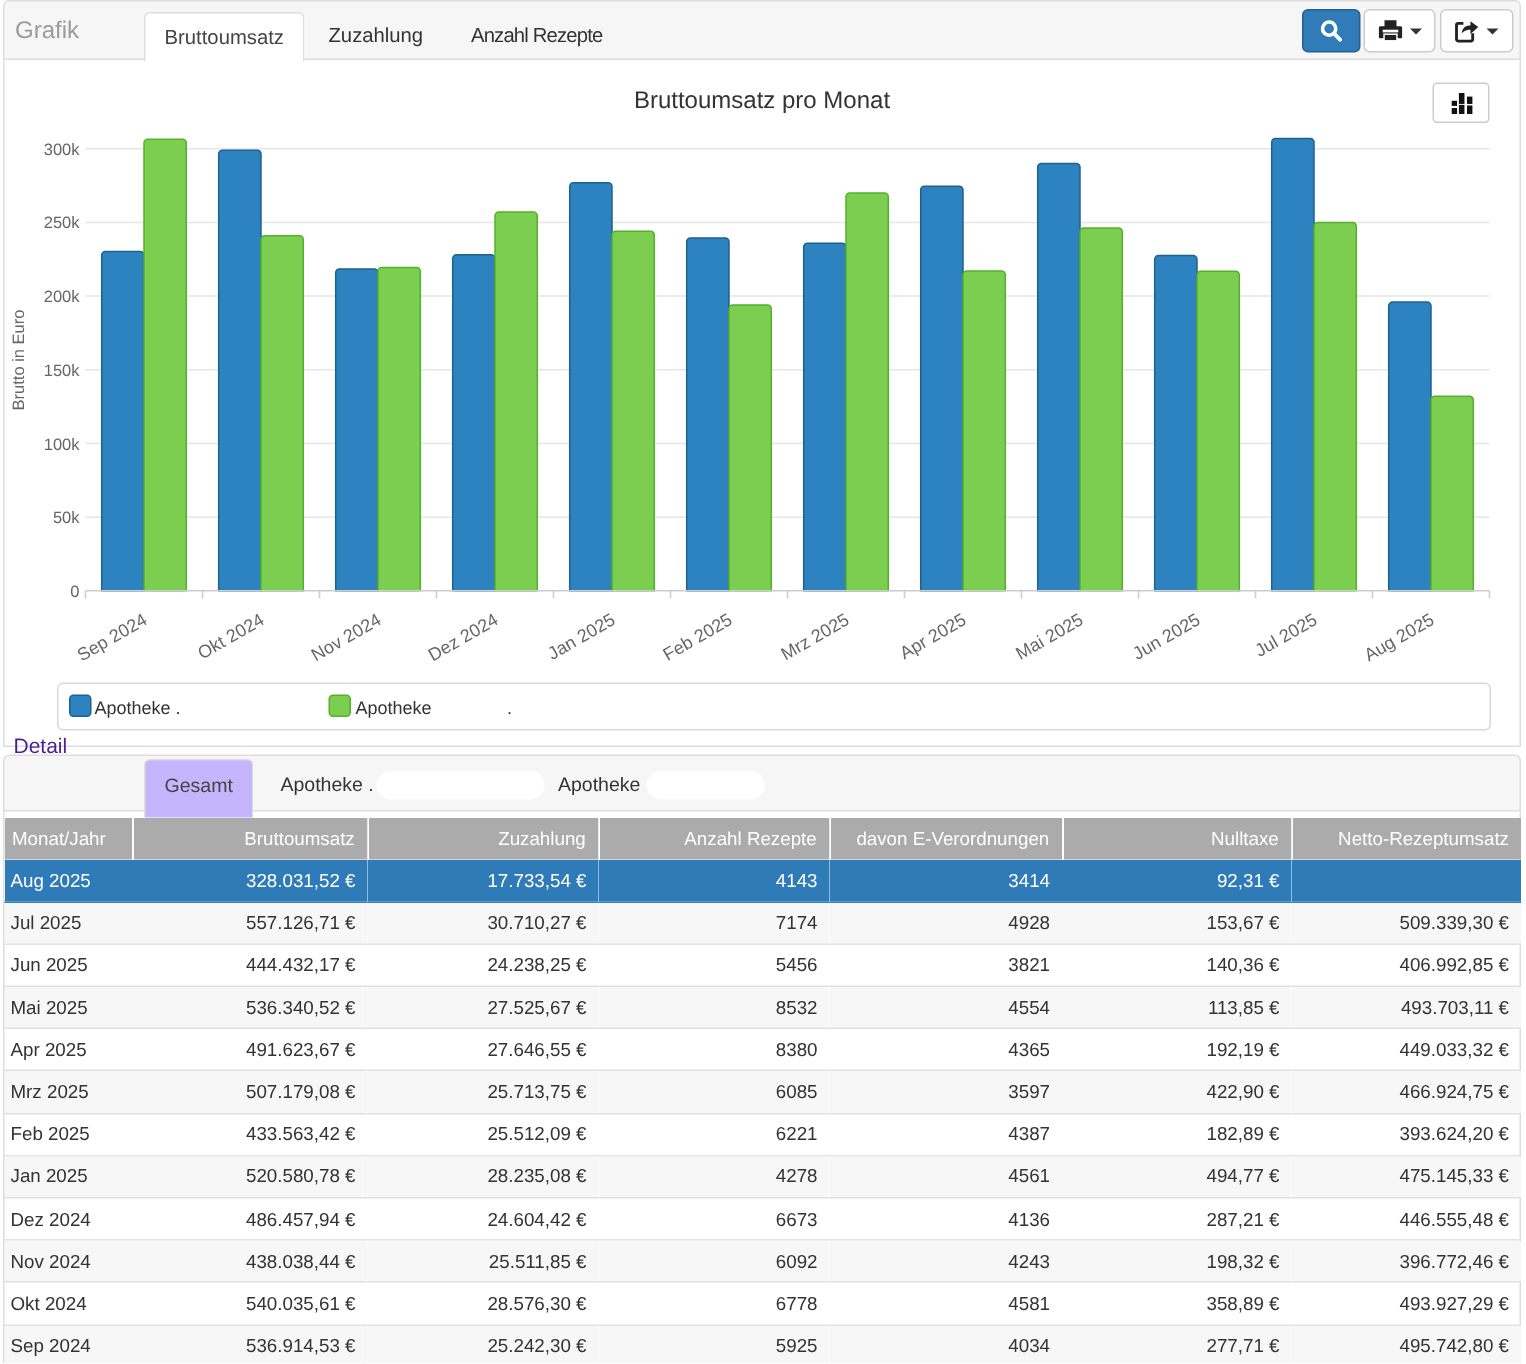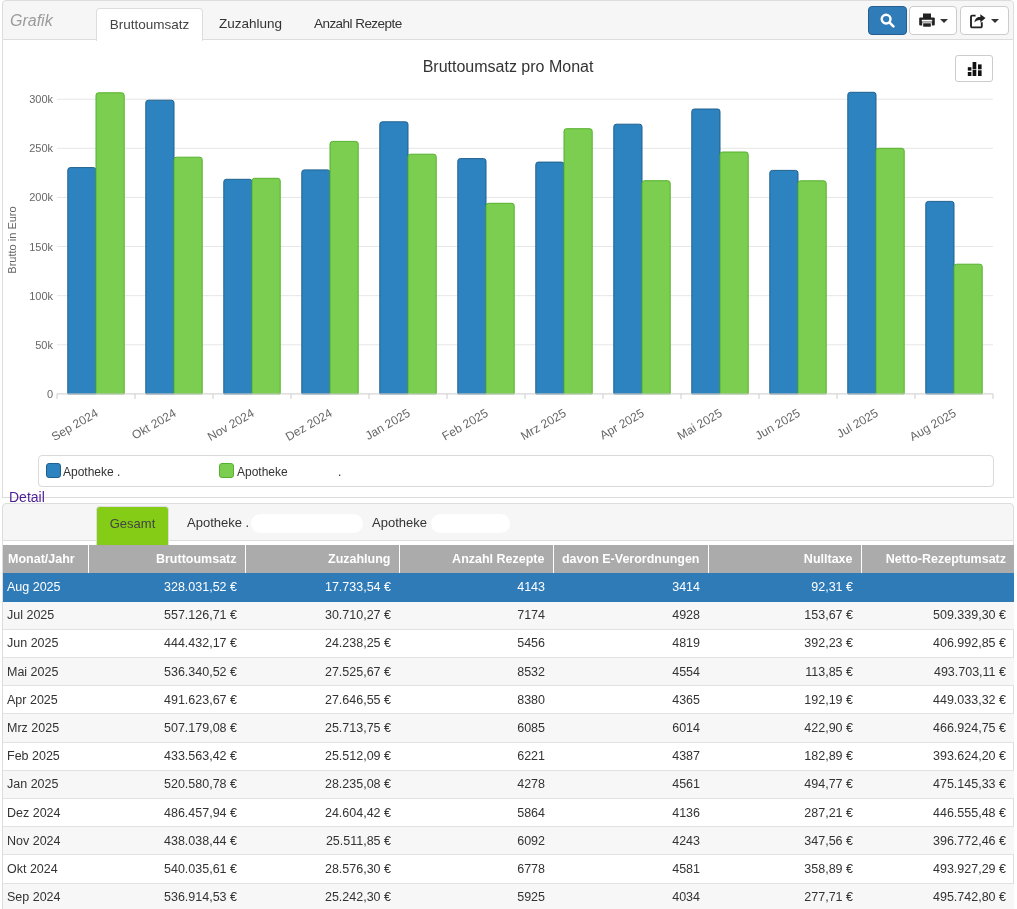--- a/index.html
+++ b/index.html
@@ -1,45 +1,45 @@
 <!DOCTYPE html>
 <html><head><meta charset="utf-8">
 <style>
 *{margin:0;padding:0;box-sizing:border-box}
 html,body{width:1017px;height:909px;background:#fff;font-family:"Liberation Sans",sans-serif;overflow:hidden;position:relative}
 .abs{position:absolute}
 
 #tabbar1{left:2px;top:0;width:1012px;height:40px;background:#f6f6f6;border:1px solid #ddd;border-radius:4px 4px 0 0}
 #chartarea{left:2px;top:40px;width:1012px;height:458px;background:#fff;border:1px solid #ddd;border-top:none;z-index:1}
-#grafik{left:10px;top:0;height:42px;line-height:42px;font-style:italic;font-size:16px;color:#9b9b9b;z-index:3}
+#grafik{left:10px;top:0;height:42px;line-height:42px;font-size:16px;color:#9b9b9b;z-index:3}
 .tab1a{left:96px;top:8px;width:107px;height:33px;background:#fff;border:1px solid #ddd;border-bottom:none;border-radius:4px 4px 0 0;z-index:4;text-align:center;line-height:31px;font-size:13.5px;color:#444}
 .tabi{top:8px;height:31px;line-height:31px;font-size:13.5px;color:#333;z-index:3}
 
 .btn{top:6px;height:29px;border-radius:4px;z-index:5;display:flex;align-items:center;justify-content:center}
 #btnsearch{left:868px;width:39px;background:#2f7cb9;border:1px solid #265f8f}
 #btnprint{left:909px;width:48px;background:#fff;border:1px solid #ccc}
 #btnexport{left:960px;width:49px;background:#fff;border:1px solid #ccc}
 .caret{display:inline-block;width:0;height:0;border-left:4px solid transparent;border-right:4px solid transparent;border-top:4px solid #333;margin-left:5px}
 #chartbtn{left:955px;top:55px;width:38px;height:27px;background:#fff;border:1px solid #ccc;border-radius:3px;z-index:5;display:flex;align-items:center;justify-content:center}
 
 #csvg{left:3px;top:40px;z-index:2}
 .xl{font-size:12px;fill:#666;font-family:"Liberation Sans",sans-serif}
 .yl{font-size:11px;fill:#666;font-family:"Liberation Sans",sans-serif}
 #legend{left:38px;top:455px;width:956px;height:32px;border:1px solid #d9d9d9;border-radius:4px;z-index:3;background:#fff}
 .sw{position:absolute;top:7px;width:15px;height:15px;border-radius:3px}
 .lt{position:absolute;top:9px;font-size:12px;color:#333}
 
 #tabbar2{left:2px;top:503px;width:1012px;height:38px;background:#f6f6f6;border:1px solid #ddd;border-radius:4px 4px 0 0}
 #detail{left:9px;top:477px;height:40px;line-height:40px;font-size:14px;color:#4c1d95;z-index:3}
-.tab2a{left:96px;top:506px;width:73px;height:39px;background:#84cc16;border:1px solid #ddd;border-bottom:none;border-radius:4px 4px 0 0;z-index:4;text-align:center;line-height:33px;font-size:13px;color:#444}
+.tab2a{left:96px;top:506px;width:73px;height:39px;background:#c4b5fd;border:1px solid #ddd;border-bottom:none;border-radius:4px 4px 0 0;z-index:4;text-align:center;line-height:33px;font-size:13px;color:#444}
 .tab2i{top:506px;height:34px;line-height:34px;font-size:13px;color:#333;z-index:3}
 .pill{top:514px;height:19px;border-radius:10px;background:#fff;z-index:4}
 
 #dtable{left:3px;top:545px;width:1011px;border-collapse:collapse;table-layout:fixed;font-size:12.5px;color:#333;z-index:2}
-#dtable th{background:#ababab;color:#fff;font-weight:bold;height:28px;border-left:1px solid #fff;padding:0 8px 0 5px;text-align:right;overflow:hidden;white-space:nowrap}
+#dtable th{background:#ababab;color:#fff;font-weight:normal;height:28px;border-left:1px solid #fff;padding:0 8px 0 5px;text-align:right;overflow:hidden;white-space:nowrap}
 #dtable th.c1{border-left:none;text-align:left}
 #dtable td{height:28.2px;padding:0 8px 0 4px;text-align:right;border-bottom:1px solid #e2e2e2;overflow:hidden;white-space:nowrap}
 #dtable td.c1{text-align:left}
 #dtable tr:nth-child(even){background:#f7f7f7}
 #dtable tr.sel{background:#2f7bb8;color:#fff}
 #dtable tr.sel td{border-bottom:1px solid #2f7bb8}
 </style></head>
 <body>
 <div class="abs" id="tabbar1"></div>
 <div class="abs" id="chartarea"></div>
@@ -201,22 +201,22 @@
         <td>7174</td>
         <td>4928</td>
         <td>153,67 €</td>
         <td>509.339,30 €</td>
       </tr>
 <tr>
         <td class="c1">Jun 2025</td>
         <td>444.432,17 €</td>
         <td>24.238,25 €</td>
         <td>5456</td>
-        <td>4819</td>
-        <td>392,23 €</td>
+        <td>3821</td>
+        <td>140,36 €</td>
         <td>406.992,85 €</td>
       </tr>
 <tr>
         <td class="c1">Mai 2025</td>
         <td>536.340,52 €</td>
         <td>27.525,67 €</td>
         <td>8532</td>
         <td>4554</td>
         <td>113,85 €</td>
         <td>493.703,11 €</td>
@@ -228,21 +228,21 @@
         <td>8380</td>
         <td>4365</td>
         <td>192,19 €</td>
         <td>449.033,32 €</td>
       </tr>
 <tr>
         <td class="c1">Mrz 2025</td>
         <td>507.179,08 €</td>
         <td>25.713,75 €</td>
         <td>6085</td>
-        <td>6014</td>
+        <td>3597</td>
         <td>422,90 €</td>
         <td>466.924,75 €</td>
       </tr>
 <tr>
         <td class="c1">Feb 2025</td>
         <td>433.563,42 €</td>
         <td>25.512,09 €</td>
         <td>6221</td>
         <td>4387</td>
         <td>182,89 €</td>
@@ -254,32 +254,32 @@
         <td>28.235,08 €</td>
         <td>4278</td>
         <td>4561</td>
         <td>494,77 €</td>
         <td>475.145,33 €</td>
       </tr>
 <tr>
         <td class="c1">Dez 2024</td>
         <td>486.457,94 €</td>
         <td>24.604,42 €</td>
-        <td>5864</td>
+        <td>6673</td>
         <td>4136</td>
         <td>287,21 €</td>
         <td>446.555,48 €</td>
       </tr>
 <tr>
         <td class="c1">Nov 2024</td>
         <td>438.038,44 €</td>
         <td>25.511,85 €</td>
         <td>6092</td>
         <td>4243</td>
-        <td>347,56 €</td>
+        <td>198,32 €</td>
         <td>396.772,46 €</td>
       </tr>
 <tr>
         <td class="c1">Okt 2024</td>
         <td>540.035,61 €</td>
         <td>28.576,30 €</td>
         <td>6778</td>
         <td>4581</td>
         <td>358,89 €</td>
         <td>493.927,29 €</td>

